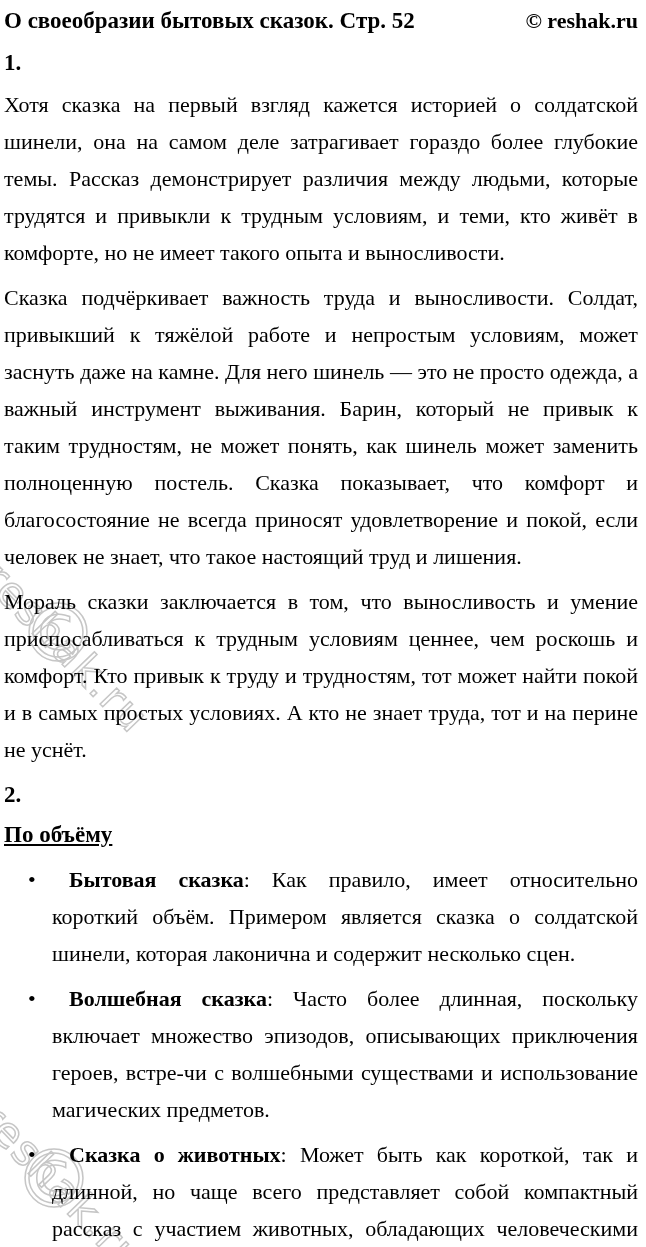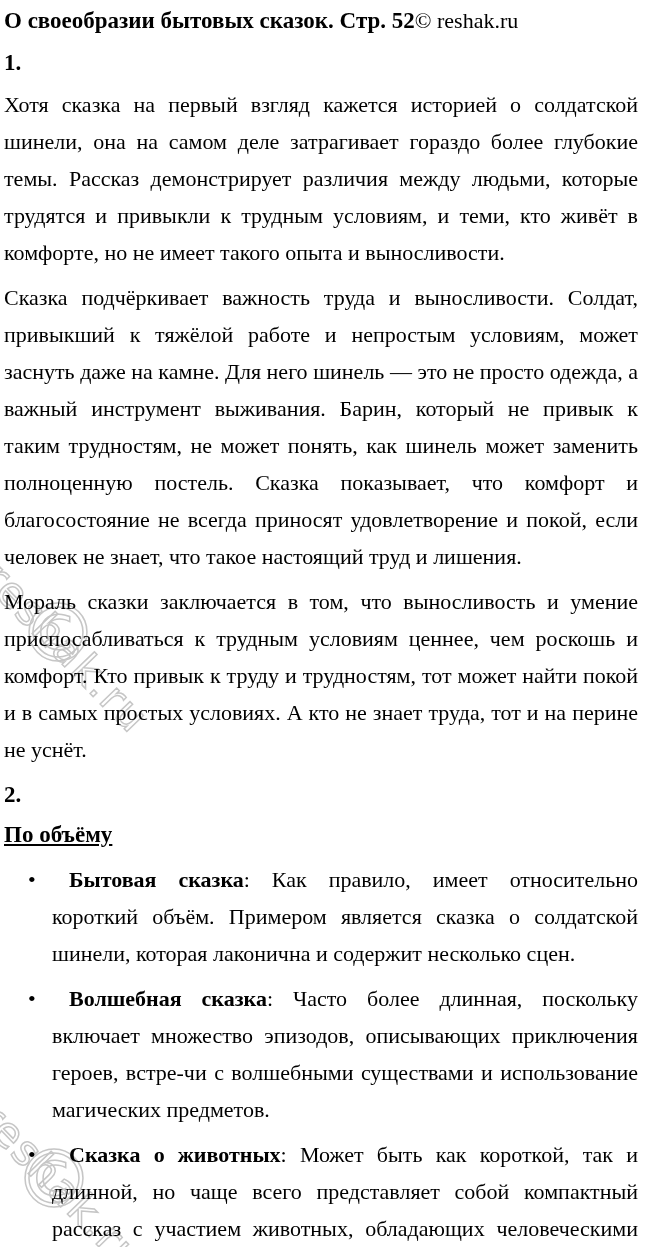--- a/index.html
+++ b/index.html
@@ -15,25 +15,26 @@
   }
 
   .content {
     position: relative;
     z-index: 1;
     padding: 6px 8px 0 4px;
   }
 
   .header {
     display: flex;
+    justify-content: space-between;
     align-items: baseline;
     line-height: 30px;
   }
   .header .title { font-weight: bold; font-size: 23px; }
-  .header .copyright { font-weight: normal; font-size: 22px; }
+  .header .copyright { font-weight: bold; font-size: 22px; }
 
   .section-number {
     font-weight: bold;
     font-size: 23px;
     line-height: 30px;
     margin-top: 12px;
   }
 
   p.para {
     margin: 8px 0 0 0;

